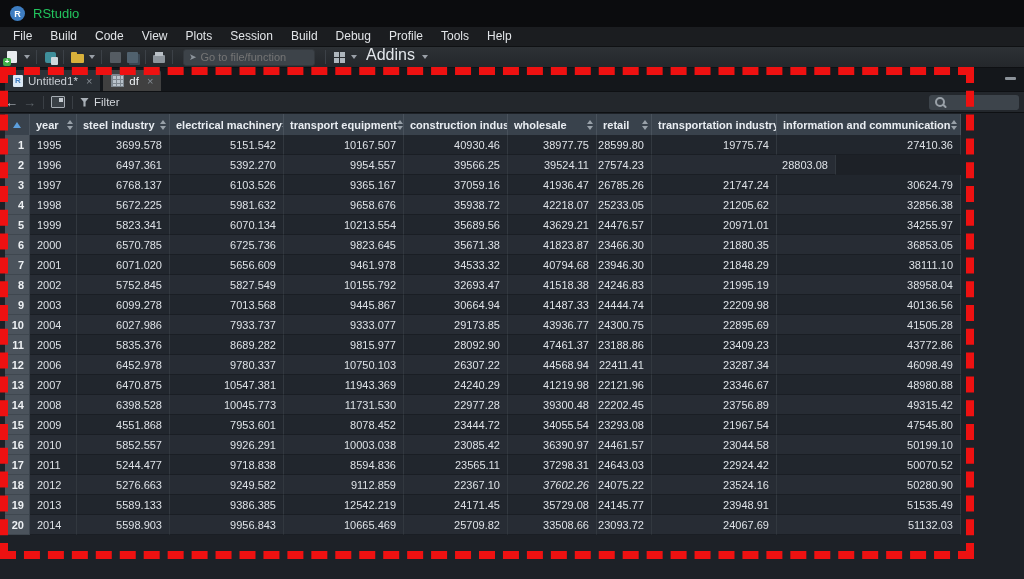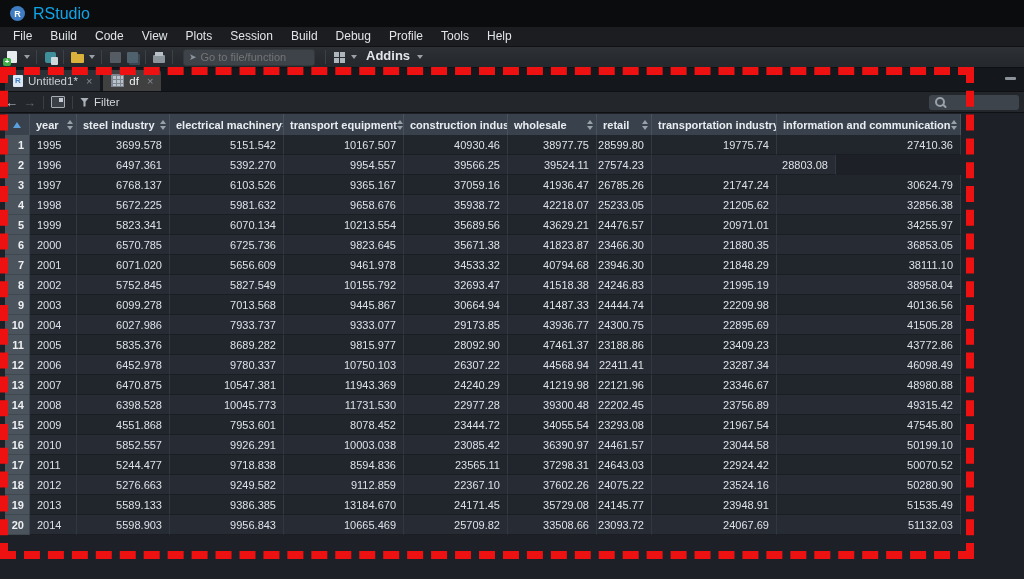--- a/index.html
+++ b/index.html
@@ -5,21 +5,21 @@
   html,body{margin:0;padding:0;}
   body{
     width:1024px;height:579px;position:relative;overflow:hidden;
     background:#101216;font-family:"Liberation Sans",sans-serif;
     -webkit-font-smoothing:antialiased;
   }
   
   .titlebar{height:27px;background:#0b0c0e;display:flex;align-items:center;padding-left:10px;gap:8px;}
   .logo{width:15px;height:15px;border-radius:50%;background:#3e7dc1;color:#fff;font-size:9px;font-weight:bold;
         display:flex;align-items:center;justify-content:center;}
-  .title-text{color:#0ea5e9;font-size:16px;}
+  .title-text{color:#22c55e;font-size:13px;}
   
   .menubar{height:20px;background:#1b1d20;display:flex;align-items:center;padding-left:4px;border-bottom:1px solid #0f1113;box-sizing:border-box;}
   .menu-item{color:#e2e5e8;font-size:12px;padding:0 9px;line-height:19px;cursor:default;}
   
   .toolbar{height:21px;background:linear-gradient(#2d3135,#24272b);border-bottom:1px solid #0e1013;
            display:flex;align-items:center;padding-left:5px;gap:3px;box-sizing:border-box;}
   .tb-sep{width:1px;height:14px;background:#3c4147;margin:0 3px;}
   .caret{width:0;height:0;border-left:3px solid transparent;border-right:3px solid transparent;border-top:4px solid #9aa0a7;margin-left:2px;}
   .tbicon{width:14px;height:13px;position:relative;}
   .ic-page{width:10px;height:12px;background:#e8ecef;border-radius:1px;position:absolute;left:2px;top:0;}
@@ -36,21 +36,21 @@
   .goto-box{width:120px;height:15px;background:#3d4349;border:1px solid #33383d;border-radius:3px;
             display:flex;align-items:center;gap:4px;padding:0 5px;margin:0 4px;}
   .goto-arrow{color:#8d949b;font-size:9px;line-height:9px;}
   .goto-box input{background:transparent;border:none;outline:none;color:#9aa1a8;font-size:11px;width:100%;padding:0;font-family:"Liberation Sans",sans-serif;}
   .ic-grid4{width:11px;height:11px;position:absolute;left:2px;top:1px;
             background:
              linear-gradient(#aeb6bd,#aeb6bd) 0 0/5px 5px no-repeat,
              linear-gradient(#aeb6bd,#aeb6bd) 6px 0/5px 5px no-repeat,
              linear-gradient(#aeb6bd,#aeb6bd) 0 6px/5px 5px no-repeat,
              linear-gradient(#aeb6bd,#aeb6bd) 6px 6px/5px 5px no-repeat;}
-  .addins-label{color:#e2e6ea;font-size:13px;font-weight:bold;margin:0 2px 4px 6px;}
+  .addins-label{color:#e2e6ea;font-size:16px;font-weight:normal;margin:0 2px 4px 6px;}
   
   .pane{position:absolute;top:68px;left:0;right:0;bottom:0;background:#14171b;}
   .tabbar{height:23px;display:flex;align-items:flex-end;padding-left:5px;gap:3px;position:relative;}
   .tab{height:21px;display:flex;align-items:center;gap:5px;padding:0 8px;font-size:11.5px;border-radius:3px 3px 0 0;cursor:default;}
   .tab.inactive{background:#2b3137;color:#c7ccd2;}
   .tab.active{background:#404040;color:#eef1f4;}
   .tab-close{color:#868d94;font-size:11px;margin-left:3px;}
   .ic-rdoc{width:10px;height:12px;background:#dce9f5;border-radius:1px;position:relative;}
   .ic-rdoc::after{content:"R";position:absolute;left:2px;top:1px;font-size:8px;font-weight:bold;color:#3e7dc1;}
   .ic-dfgrid{width:11px;height:11px;background:#b9c2ca;
@@ -447,31 +447,31 @@
         <div class="cell td" style="width: 125px;">22924.42</div>
         <div class="cell td" style="width: 184px;">50070.52</div>
       </div>
       <div class="tr row-even">
         <div class="cell rownum" style="width: 25px;">18</div>
         <div class="cell td left" style="width: 47px;">2012</div>
         <div class="cell td" style="width: 93px;">5276.663</div>
         <div class="cell td" style="width: 114px;">9249.582</div>
         <div class="cell td" style="width: 120px;">9112.859</div>
         <div class="cell td" style="width: 104px;">22367.10</div>
-        <div class="cell td" style="width: 89px;">37602.26</div>
+        <div class="cell td" style="width: 89px; font-style: italic;">37602.26</div>
         <div class="cell td" style="width: 55px;">24075.22</div>
         <div class="cell td" style="width: 125px;">23524.16</div>
         <div class="cell td" style="width: 184px;">50280.90</div>
       </div>
       <div class="tr row-odd">
         <div class="cell rownum" style="width: 25px;">19</div>
         <div class="cell td left" style="width: 47px;">2013</div>
         <div class="cell td" style="width: 93px;">5589.133</div>
         <div class="cell td" style="width: 114px;">9386.385</div>
-        <div class="cell td" style="width: 120px;">13184.670</div>
+        <div class="cell td" style="width: 120px;">12542.219</div>
         <div class="cell td" style="width: 104px;">24171.45</div>
         <div class="cell td" style="width: 89px;">35729.08</div>
         <div class="cell td" style="width: 55px;">24145.77</div>
         <div class="cell td" style="width: 125px;">23948.91</div>
         <div class="cell td" style="width: 184px;">51535.49</div>
       </div>
       <div class="tr row-even">
         <div class="cell rownum" style="width: 25px;">20</div>
         <div class="cell td left" style="width: 47px;">2014</div>
         <div class="cell td" style="width: 93px;">5598.903</div>

